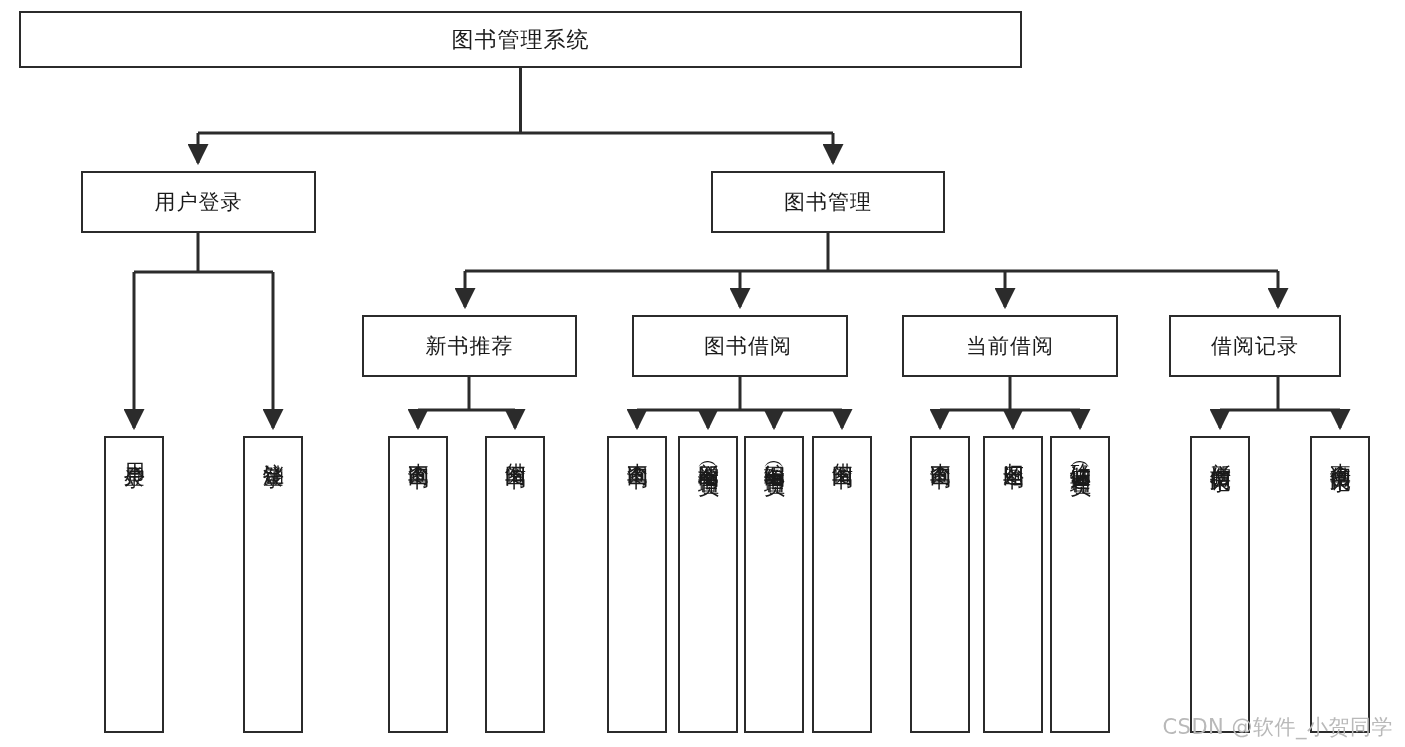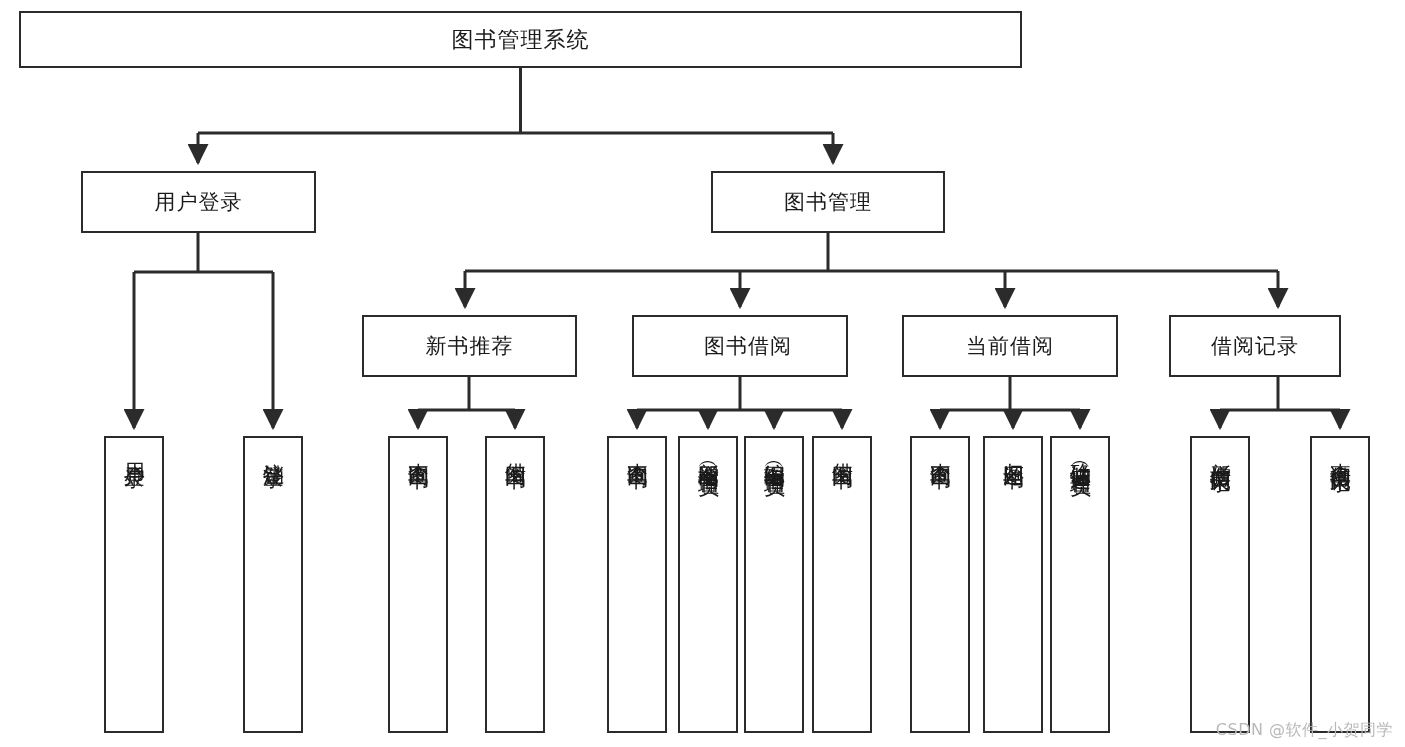--- a/index.html
+++ b/index.html
@@ -51,21 +51,21 @@
     letter-spacing: 2px;
     white-space: nowrap;
   }
   .node.root {
     font-size: 22px;
   }
   .watermark {
     position: absolute;
     right: 12px;
     bottom: 6px;
-    font-size: 16px;
+    font-size: 21px;
     color: #b9b9b9;
     letter-spacing: 0.5px;
     user-select: none;
   }
 </style>
 </head>
 <body>
 
 <div id="canvas">
 

